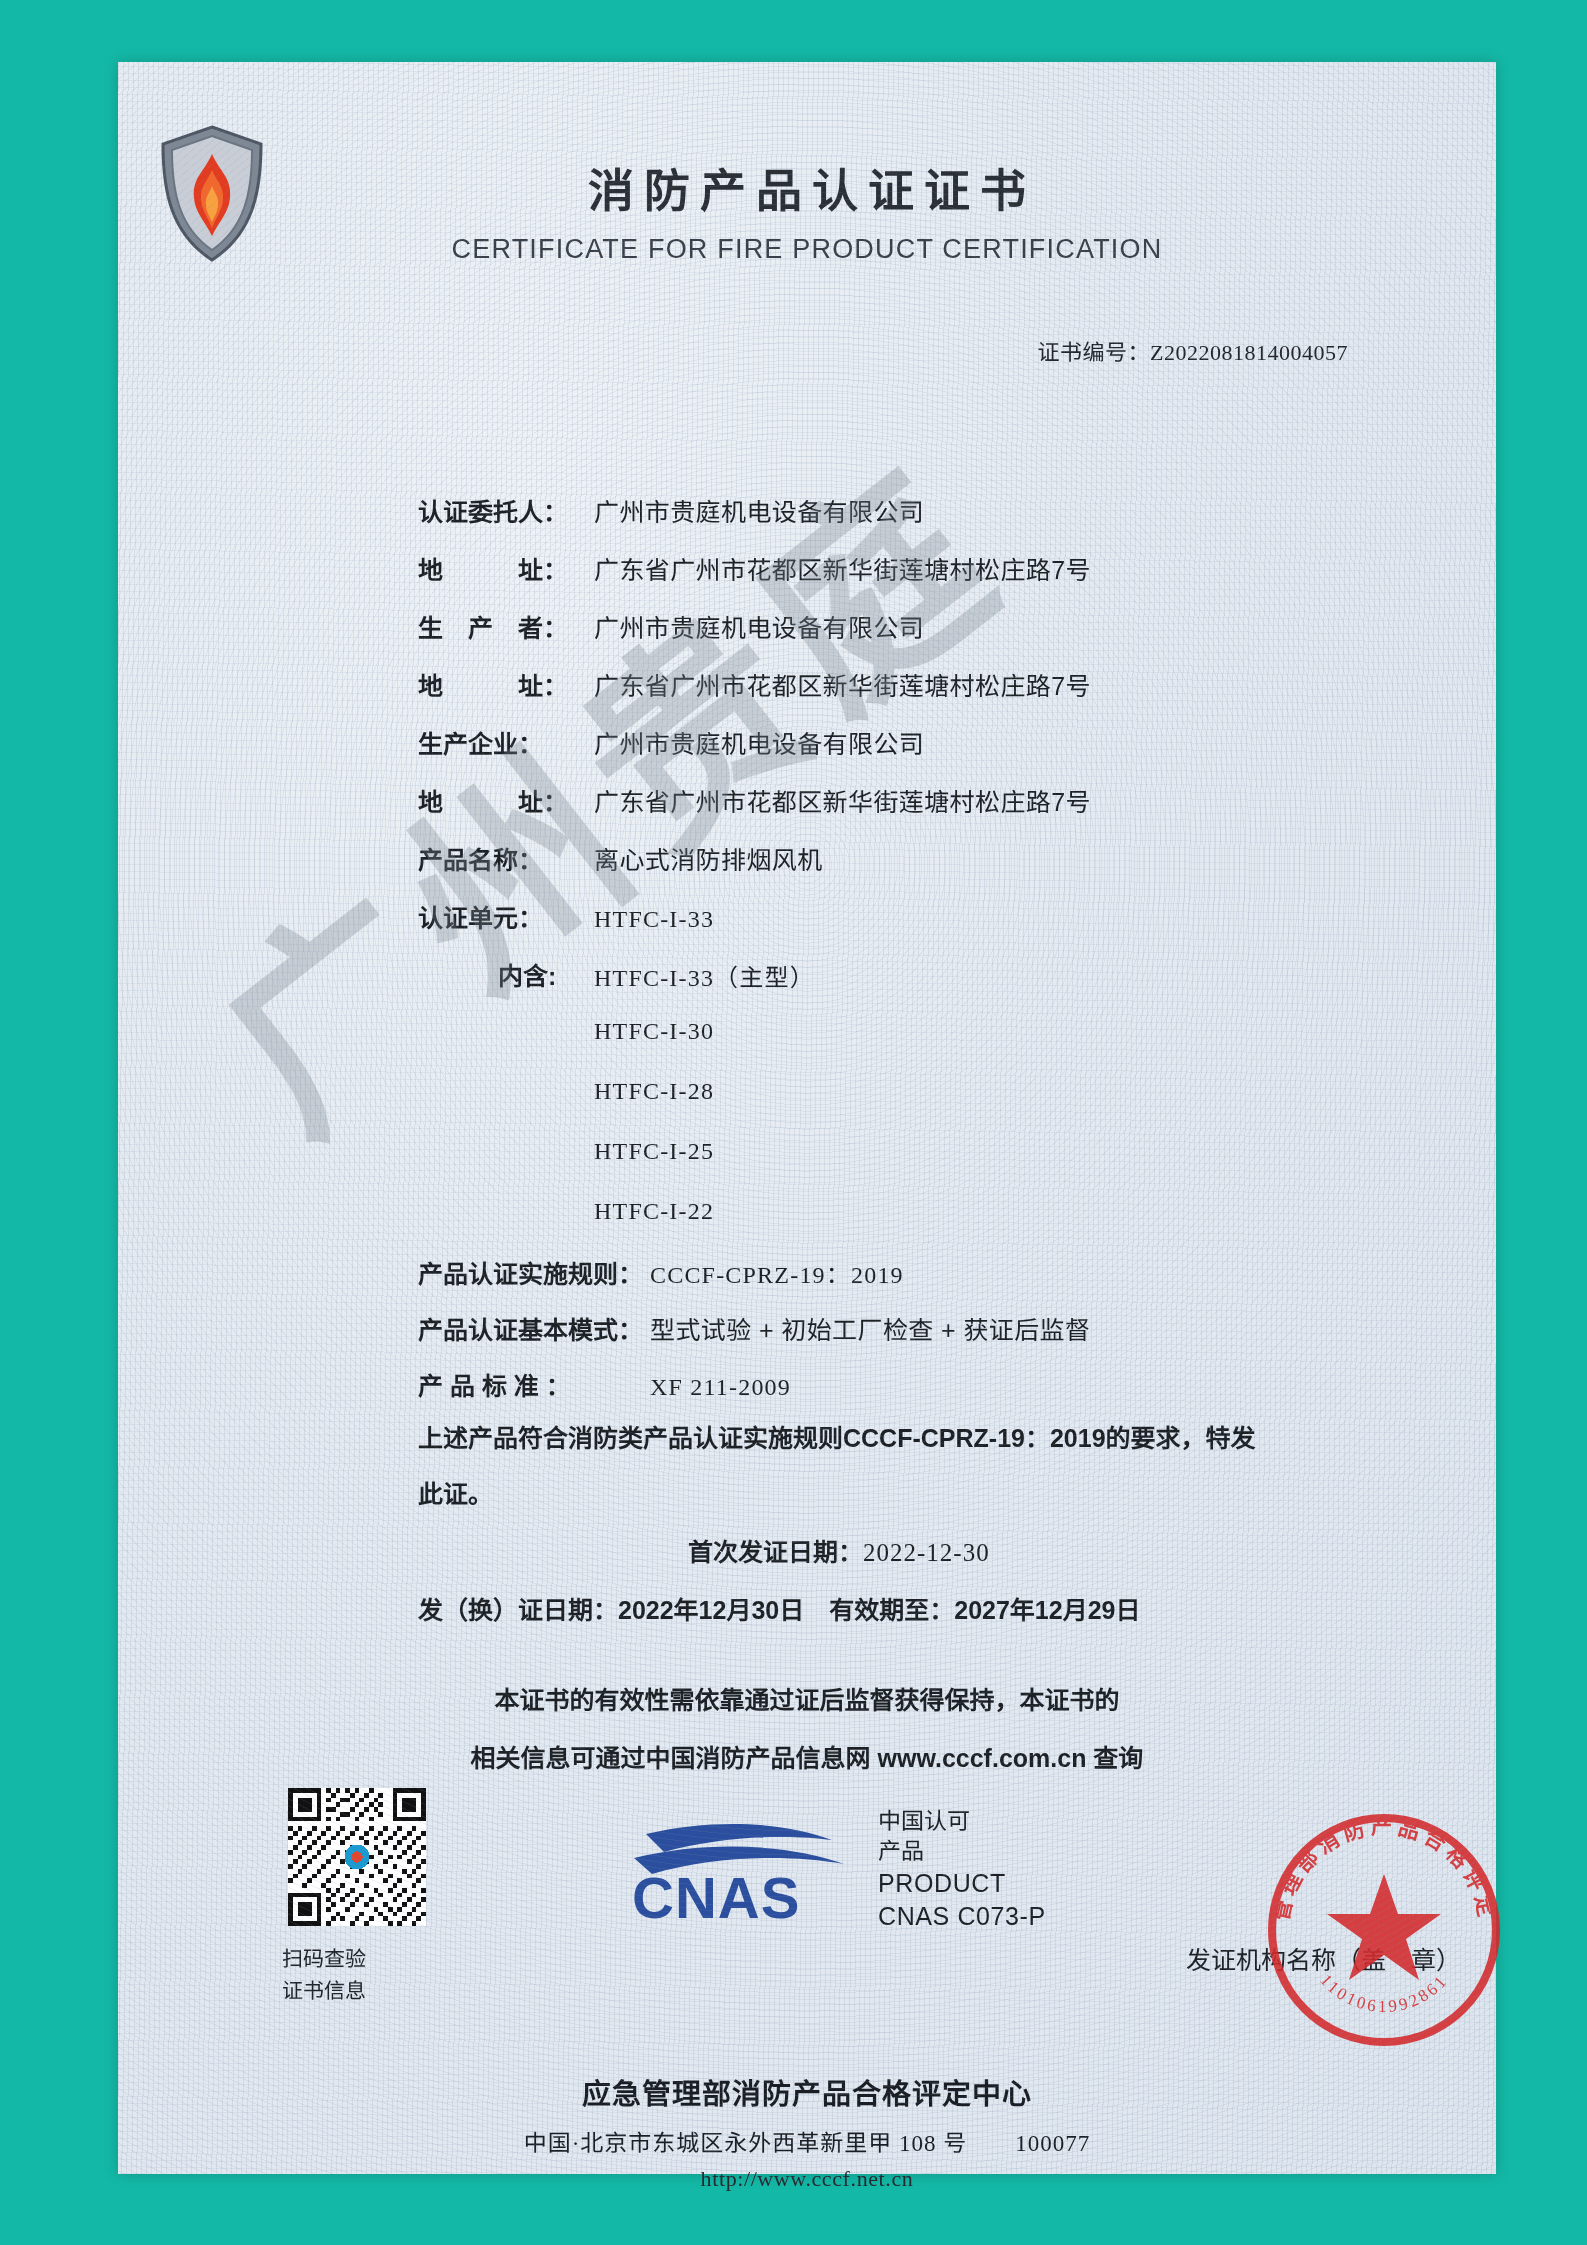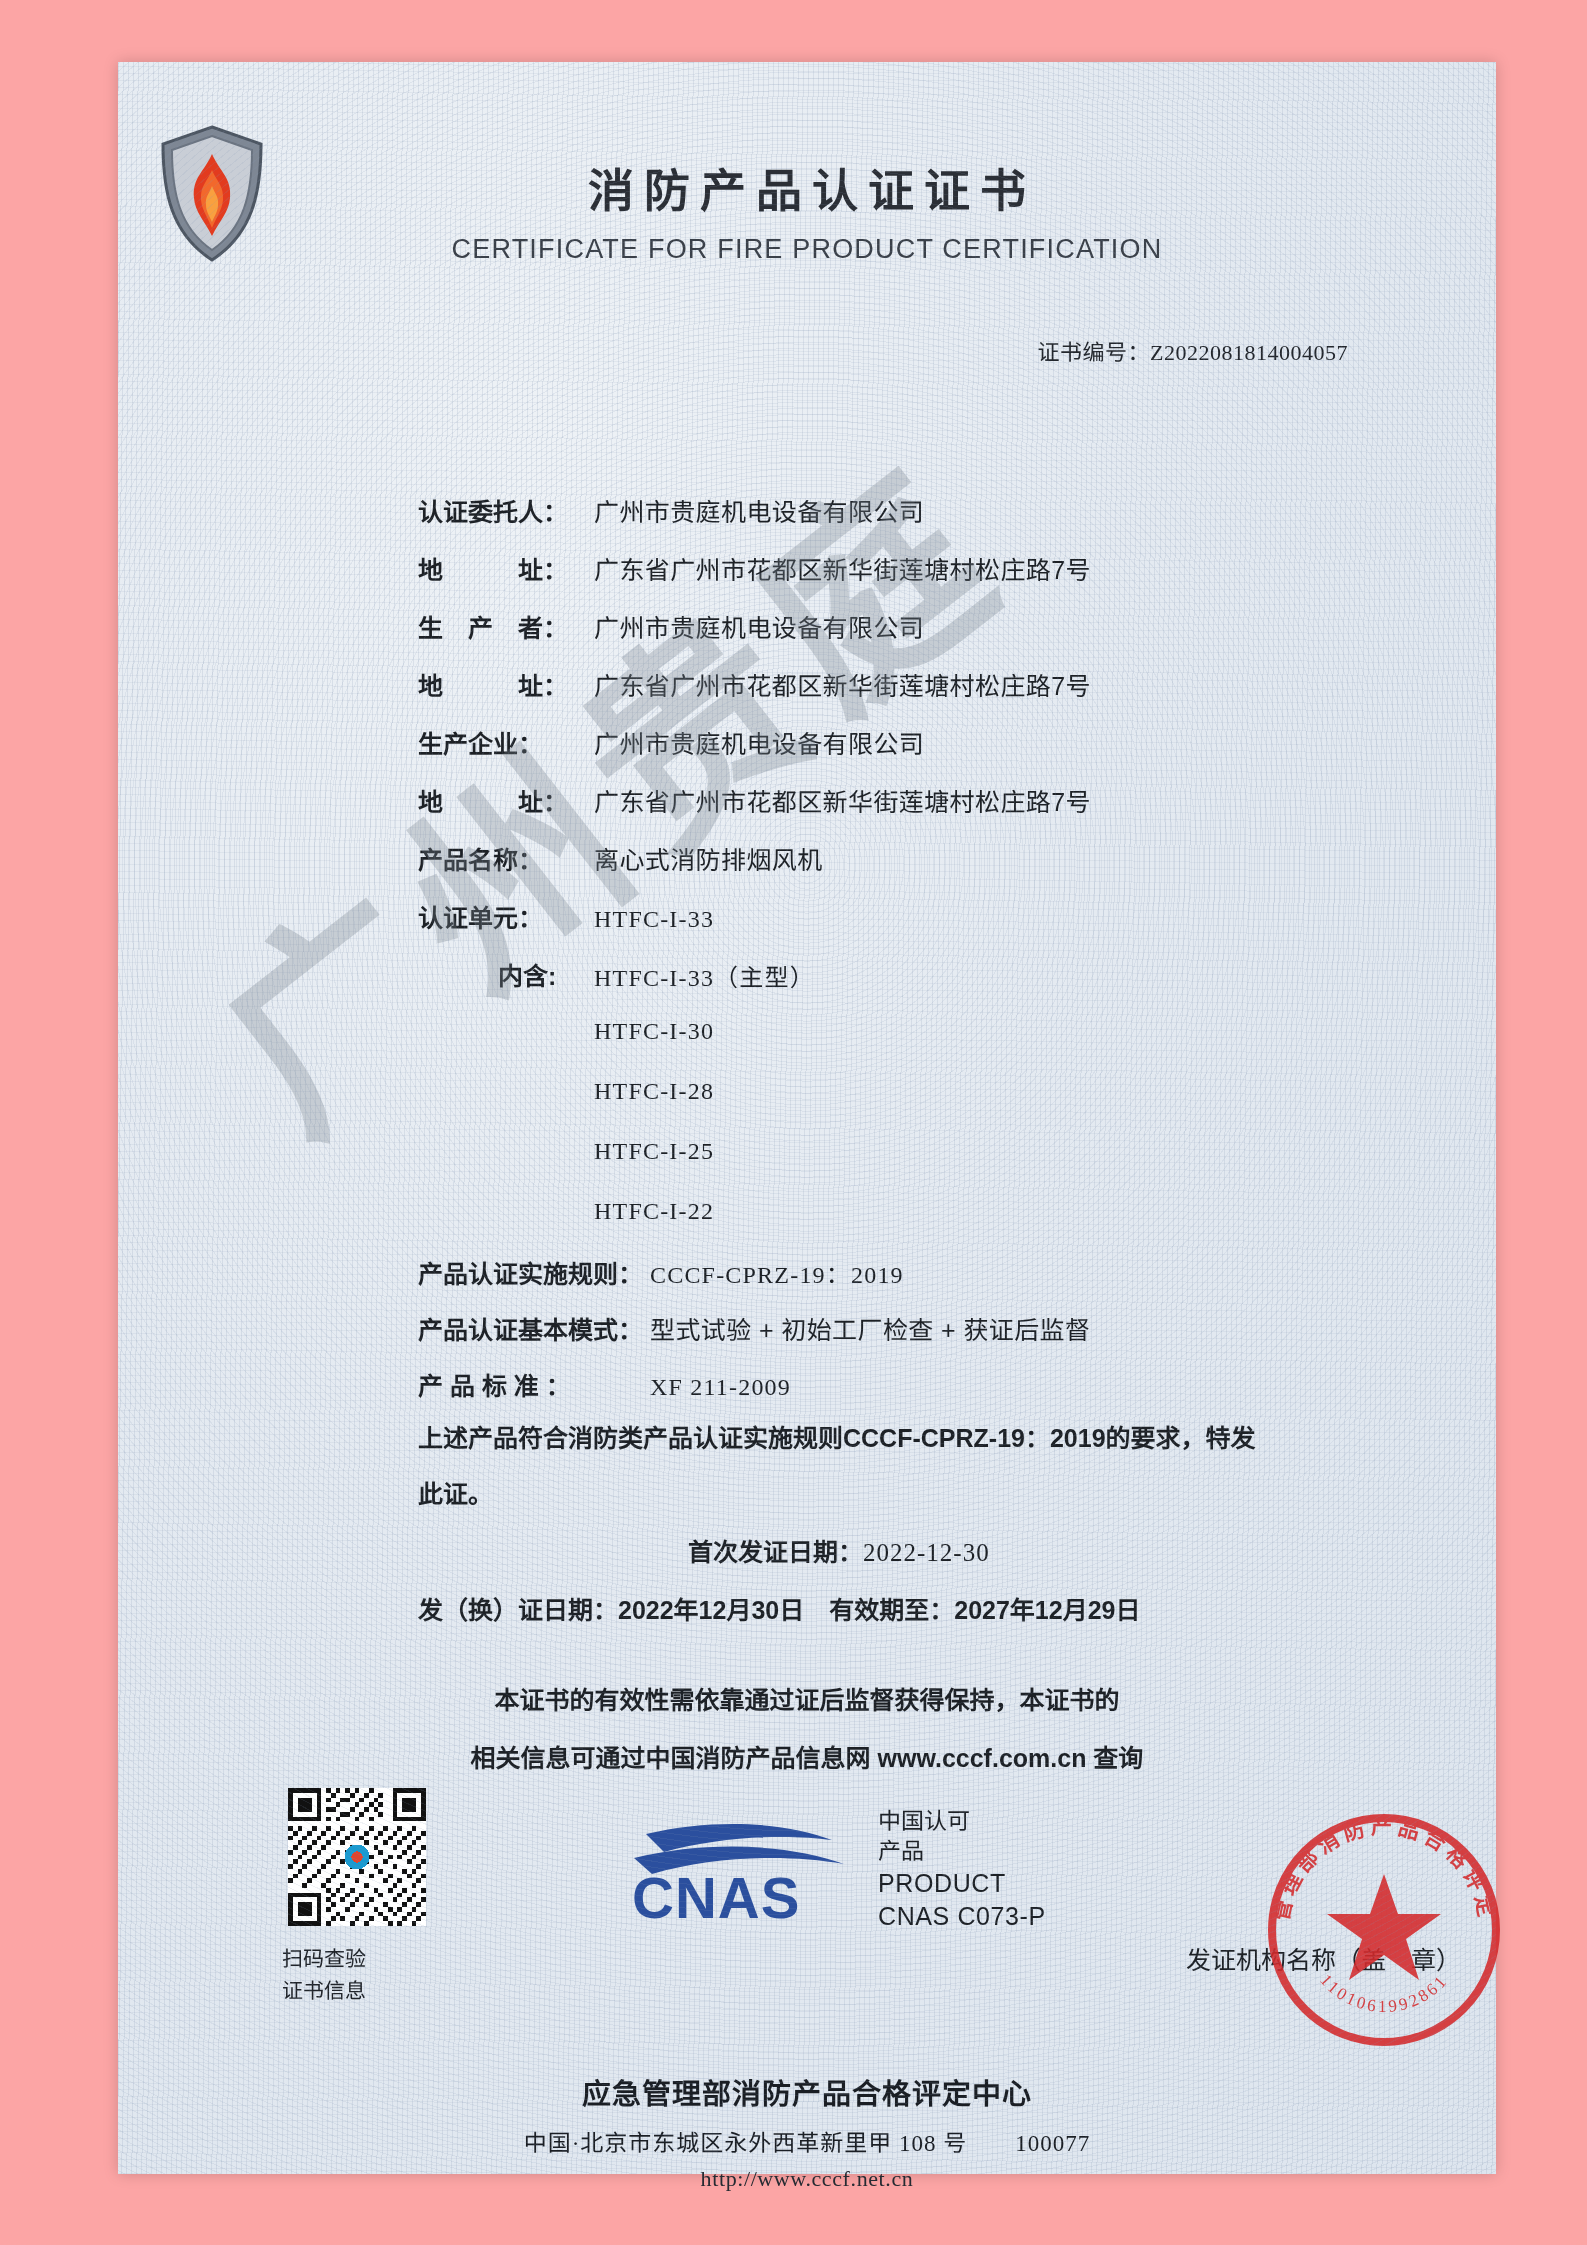--- a/index.html
+++ b/index.html
@@ -11,21 +11,21 @@
     width: 1587px;
     height: 2245px;
     font-family: "Liberation Serif", "DejaVu Serif", serif;
     overflow: hidden;
   }
 
   
   #scan {
     position: absolute;
     inset: 0;
-    background: #fca5a5;
+    background: #14b8a6;
   }
   #paper {
     position: absolute;
     left: 118px;
     top: 62px;
     width: 1378px;
     height: 2112px;
     background:
       radial-gradient(ellipse at 30% 20%, #eef2f6 0%, #e4eaf1 45%, #dde5ee 100%);
     box-shadow: 0 0 14px rgba(0,0,0,0.18);

